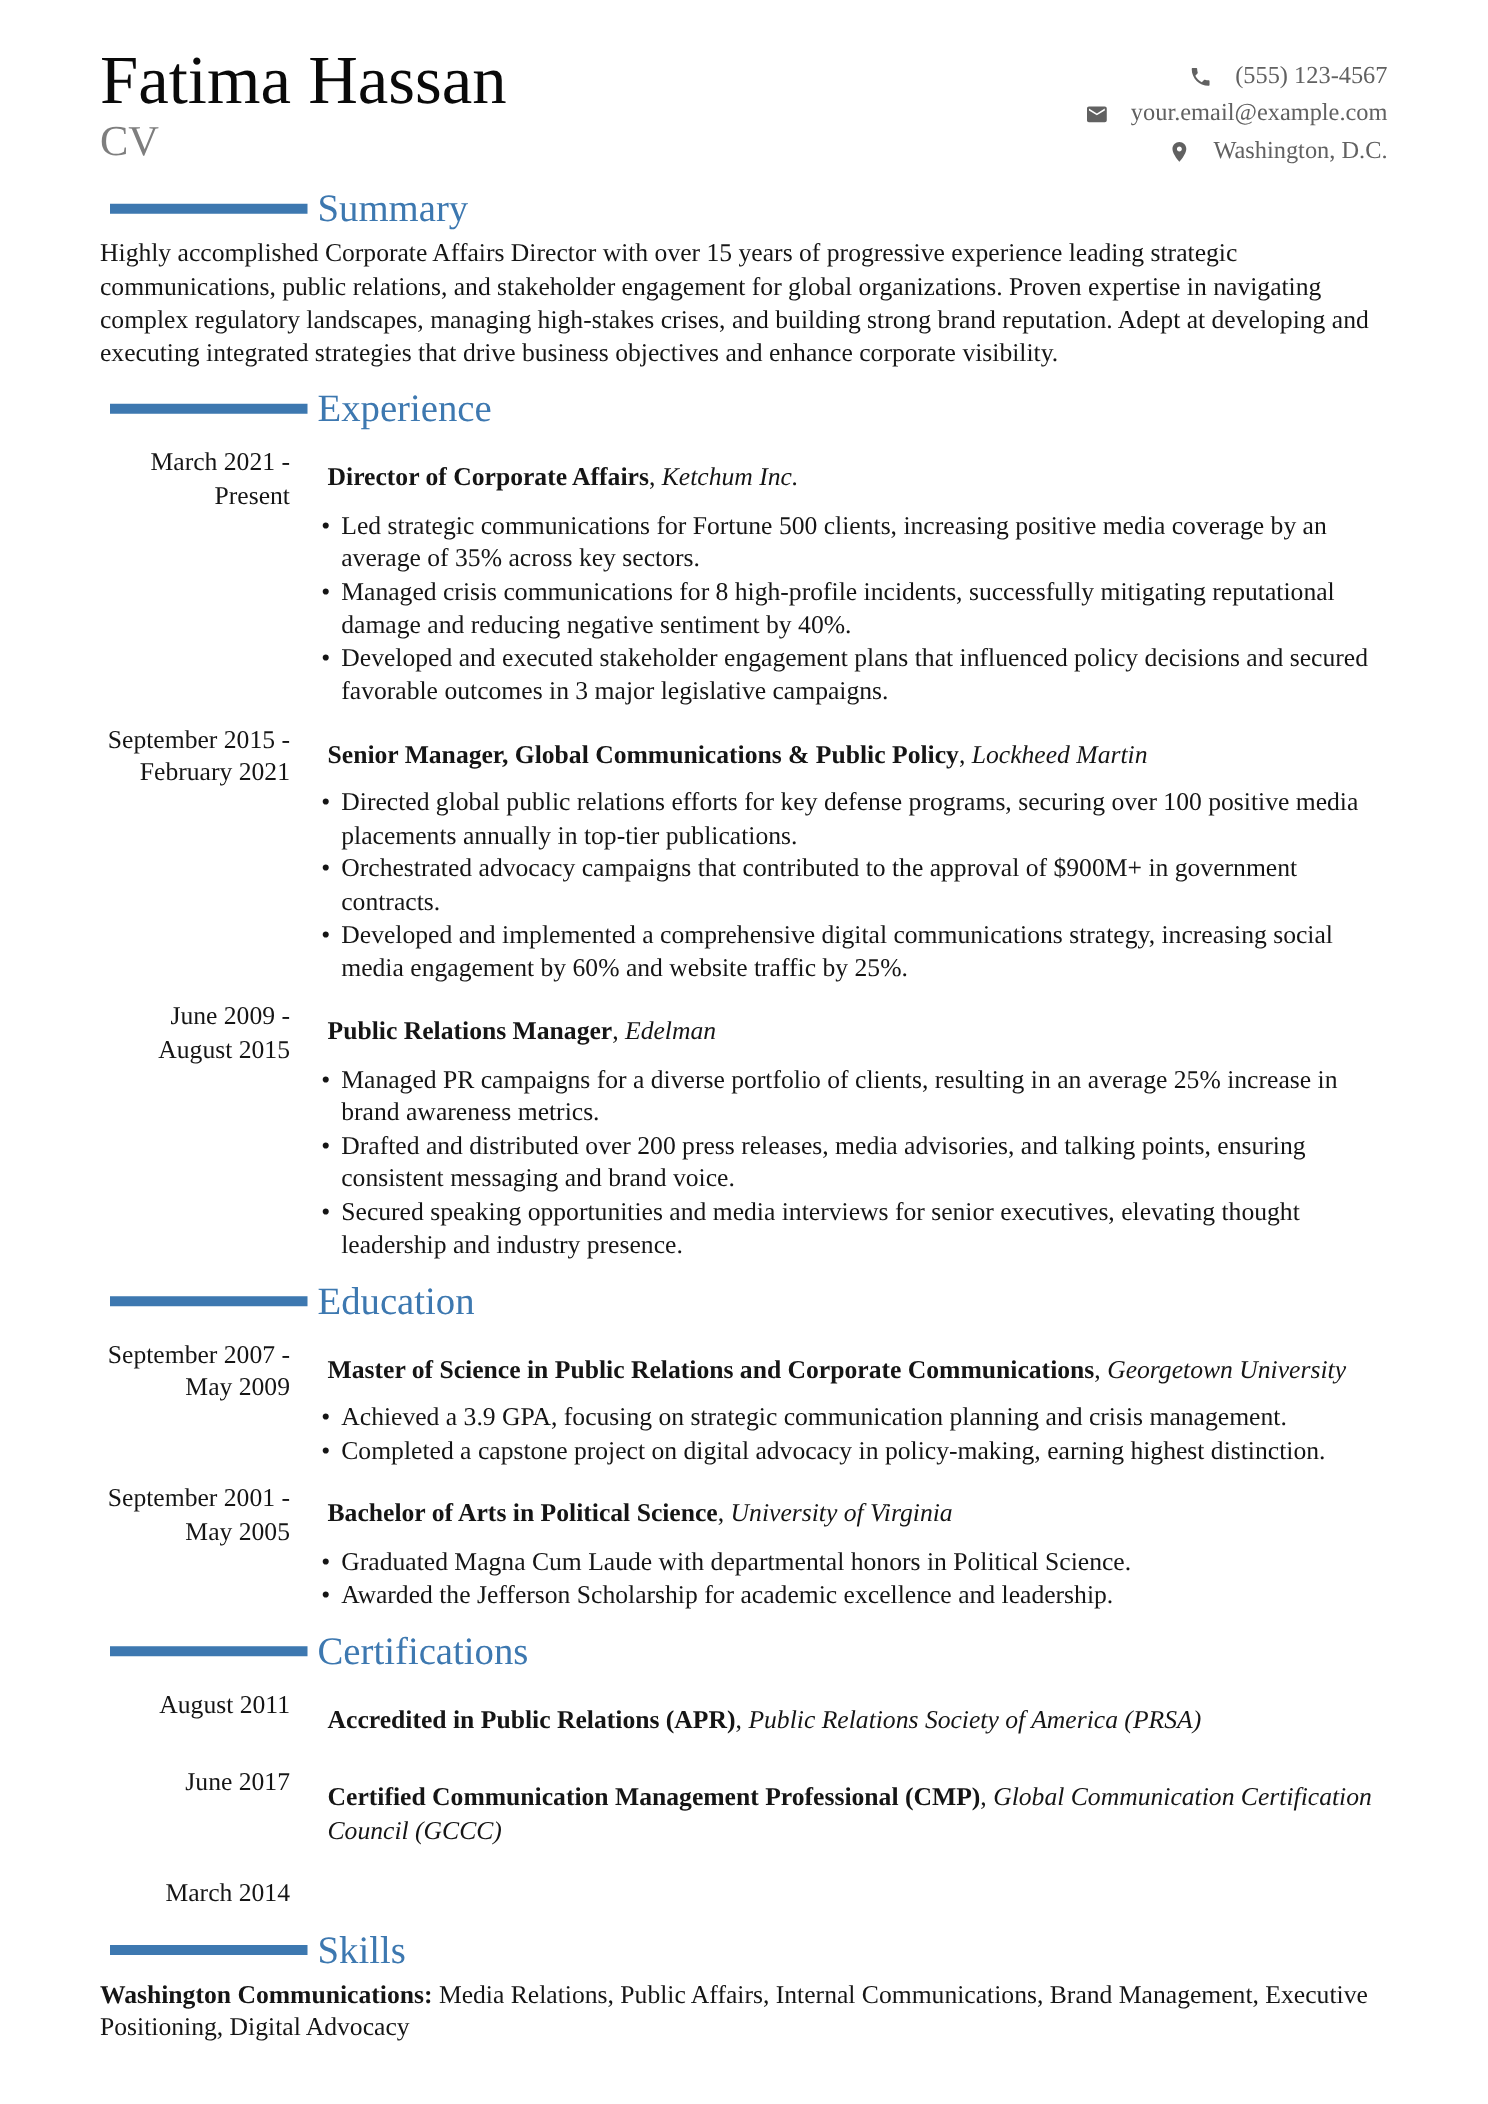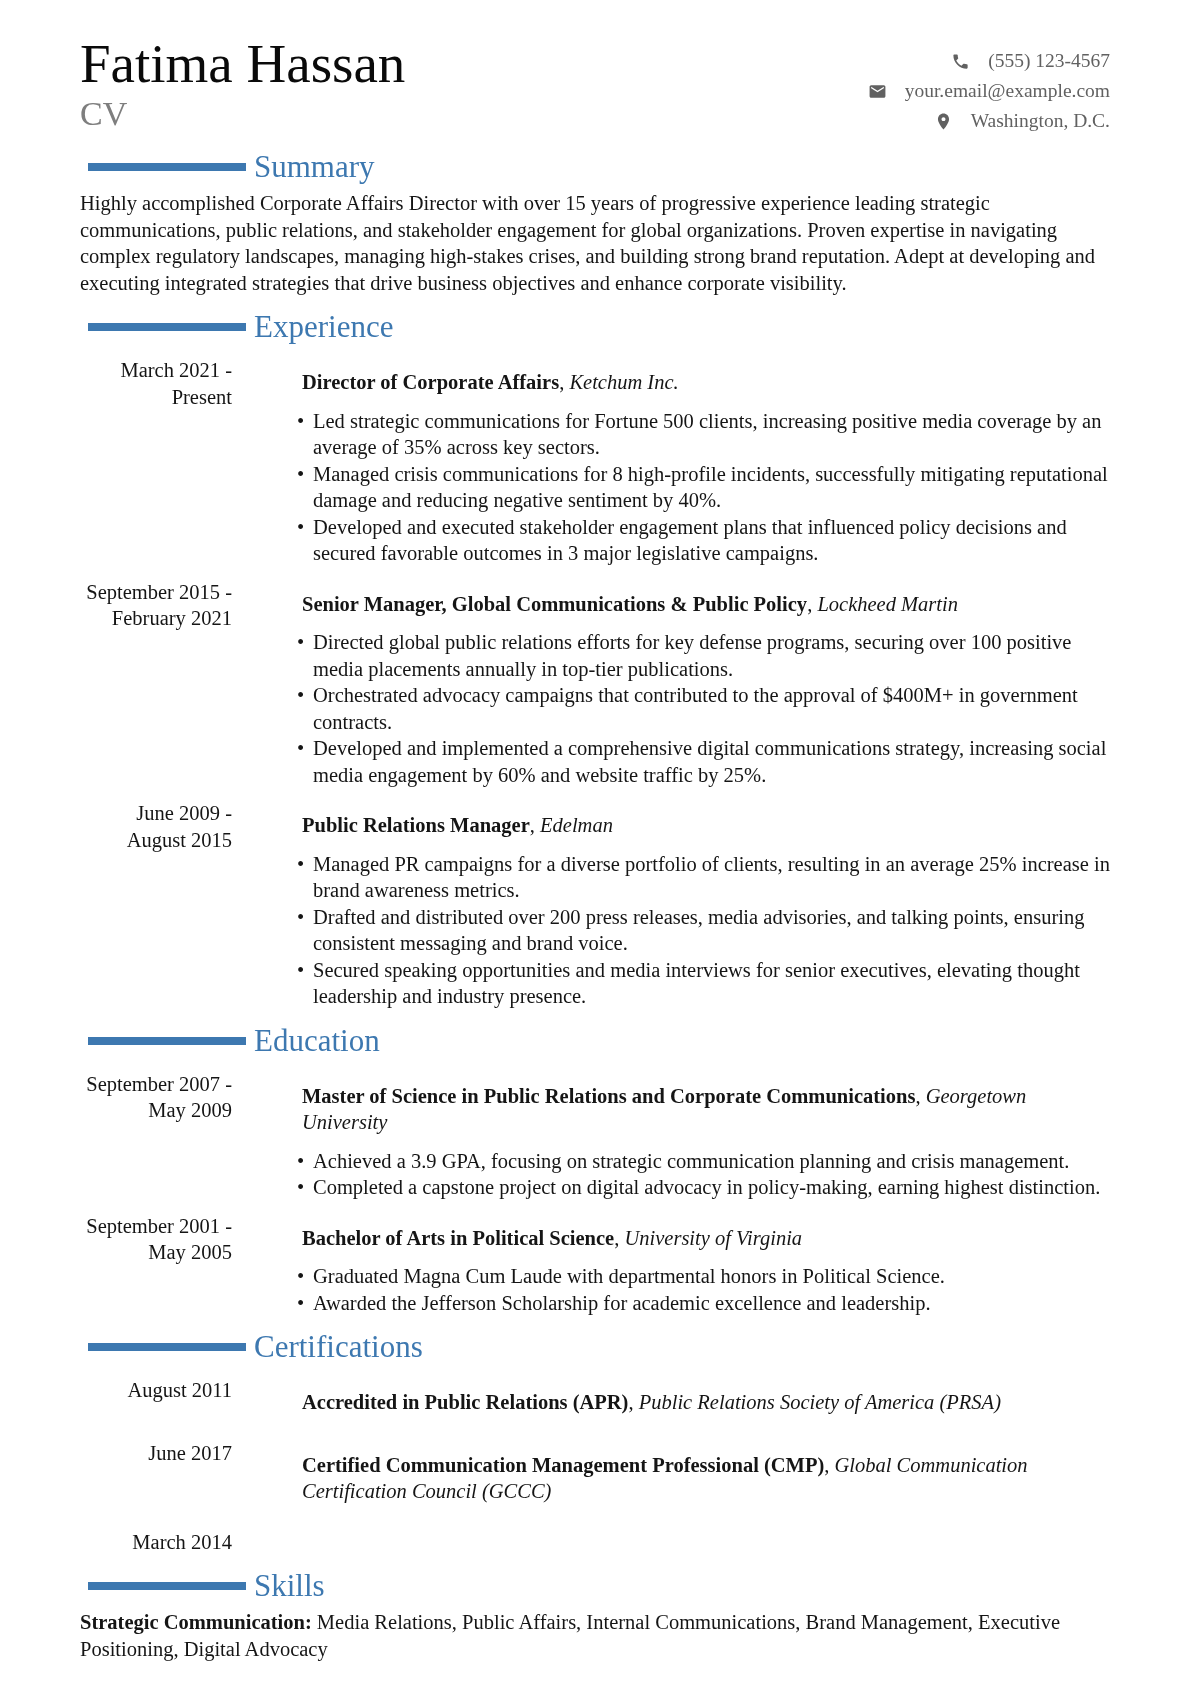--- a/index.html
+++ b/index.html
@@ -20,21 +20,21 @@
   .cicon svg{width:19px;height:19px;fill:var(--contact-gray,#616161);display:block;}
 
   
   .section{margin-top:13px;}
   .section-header{display:flex;align-items:center;gap:8px;margin:0 0 5px 0;}
   .section-bar{width:158px;height:8px;flex:none;margin-left:8px;background:var(--accent,#3d78b0);}
   .section-title{font-size:31px;font-weight:400;margin:0;line-height:36px;color:var(--accent,#3d78b0);}
 
   .summary-text{margin:2px 0 0 0;}
 
-  .entry{display:flex;margin-top:12px;gap:40px;}
+  .entry{display:flex;margin-top:12px;}
   .entry-date{width:152px;flex:none;text-align:right;}
   .entry-body{flex:1;margin-left:18px;min-width:0;}
   .entry-heading{margin:12px;}
   .entry-title{font-weight:700;}
   .entry-org{font-style:italic;}
   .entry-org::before{content:", ";font-style:normal;}
 
   .bullets{margin:0;padding:0;list-style:none;}
   .bullets li{position:relative;padding-left:23px;}
   .bullets li::before{content:"\2022";position:absolute;left:7px;top:0;}
@@ -105,21 +105,21 @@
         </ul>
       </div>
     </div>
 
     <div class="entry">
       <div class="entry-date">September 2015 - February 2021</div>
       <div class="entry-body">
         <p class="entry-heading"><span class="entry-title">Senior Manager, Global Communications &amp; Public Policy</span><span class="entry-org">Lockheed Martin</span></p>
         <ul class="bullets">
           <li>Directed global public relations efforts for key defense programs, securing over 100 positive media placements annually in top-tier publications.</li>
-          <li>Orchestrated advocacy campaigns that contributed to the approval of $400M+ in government contracts.</li>
+          <li>Orchestrated advocacy campaigns that contributed to the approval of $900M+ in government contracts.</li>
           <li>Developed and implemented a comprehensive digital communications strategy, increasing social media engagement by 60% and website traffic by 25%.</li>
         </ul>
       </div>
     </div>
 
     <div class="entry">
       <div class="entry-date">June 2009 - August 2015</div>
       <div class="entry-body">
         <p class="entry-heading"><span class="entry-title">Public Relations Manager</span><span class="entry-org">Edelman</span></p>
         <ul class="bullets">
@@ -183,16 +183,16 @@
     <div class="entry">
       <div class="entry-date">March 2014</div>
     </div>
   </div>
 
   <div class="section">
     <div class="section-header">
       <span class="section-bar"></span>
       <h2 class="section-title">Skills</h2>
     </div>
-    <p class="skills-line"><span class="skills-label">Strategic Communication:</span> <span>Media Relations, Public Affairs, Internal Communications, Brand Management, Executive Positioning, Digital Advocacy</span></p>
+    <p class="skills-line"><span class="skills-label">Washington Communications:</span> <span>Media Relations, Public Affairs, Internal Communications, Brand Management, Executive Positioning, Digital Advocacy</span></p>
   </div>
 
 </div>
 
 </body></html>

